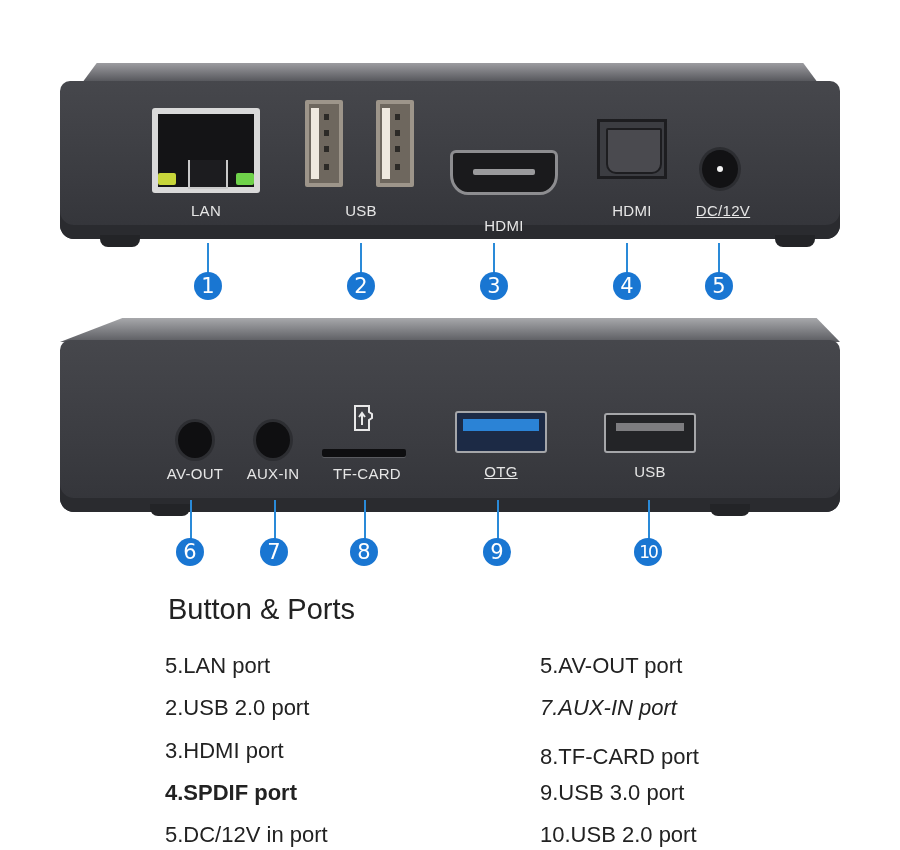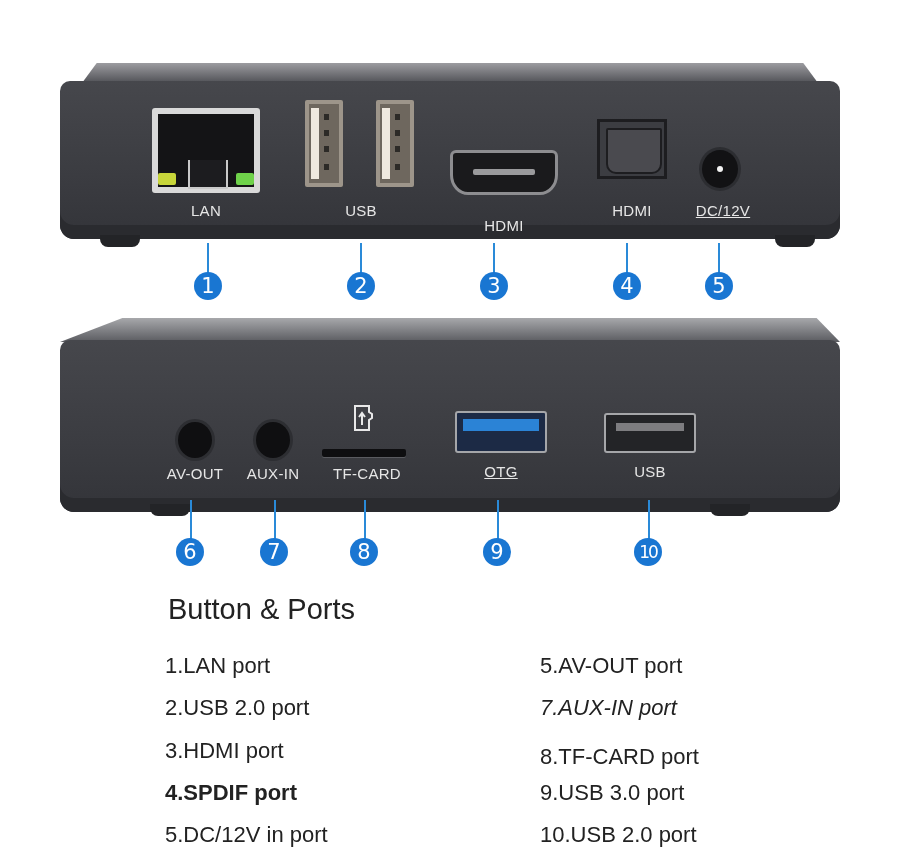--- a/index.html
+++ b/index.html
@@ -158,21 +158,21 @@
 <div class="callout" style="left:260px; top:538px;">7</div>
 <div class="callout-line" style="left:364px; top:500px; height:40px;"></div>
 <div class="callout" style="left:350px; top:538px;">8</div>
 <div class="callout-line" style="left:497px; top:500px; height:40px;"></div>
 <div class="callout" style="left:483px; top:538px;">9</div>
 <div class="callout-line" style="left:648px; top:500px; height:40px;"></div>
 <div class="callout two" style="left:634px; top:538px;">10</div>
 
 <div class="legend-title">Button &amp; Ports</div>
 
-<div class="legend-item" style="left:165px; top:653px;">1.LAN port</div>
+<div class="legend-item" style="left:165px; top:653px;">5.LAN port</div>
 <div class="legend-item" style="left:165px; top:695px;">2.USB 2.0 port</div>
 <div class="legend-item" style="left:165px; top:738px;">3.HDMI port</div>
 <div class="legend-item" style="left:165px; top:780px;font-weight:bold;">4.SPDIF port</div>
 <div class="legend-item" style="left:165px; top:822px;">5.DC/12V in port</div>
 
 <div class="legend-item" style="left:540px; top:653px;">5.AV-OUT port</div>
 <div class="legend-item" style="left:540px; top:695px;font-style:italic;">7.AUX-IN port</div>
 <div class="legend-item" style="left:540px; top:738px;margin-top:6px;">8.TF-CARD port</div>
 <div class="legend-item" style="left:540px; top:780px;">9.USB 3.0 port</div>
 <div class="legend-item" style="left:540px; top:822px;">10.USB 2.0 port</div>

